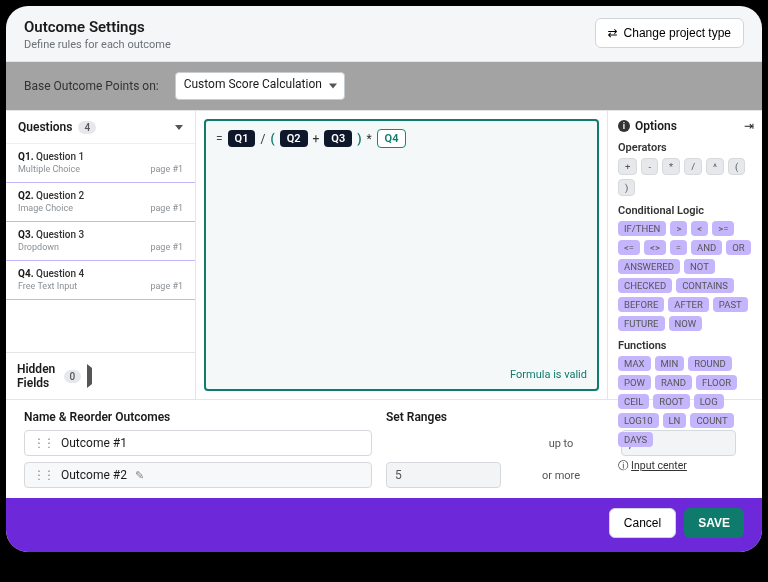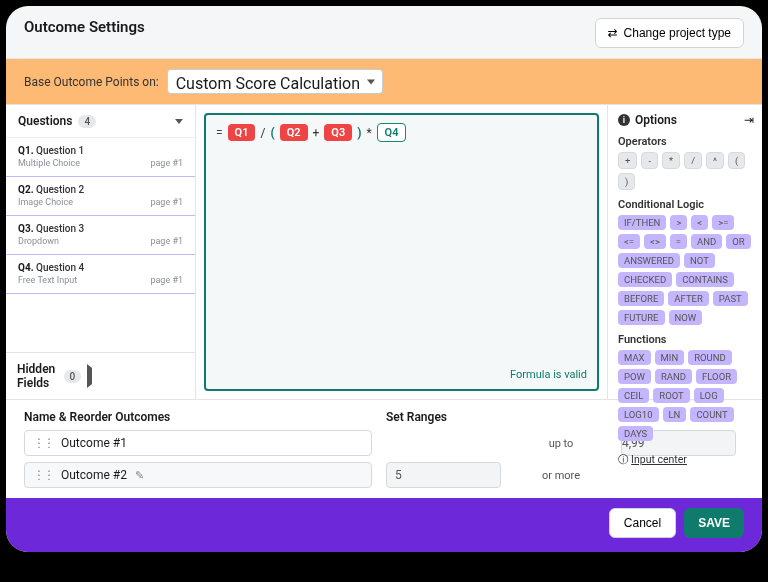--- a/index.html
+++ b/index.html
@@ -27,25 +27,25 @@
     align-items: flex-start;
     border-bottom: 1px solid #e3e5e8;
   }
   .header h1 { margin: 0; font-size: 15px; font-weight: 600; }
   .header p  { margin: 2px 0 0 0; font-size: 11px; color: #6b7177; }
   .chg-btn {
     background: #fff; border: 1px solid #d0d4d9; border-radius: 6px;
     padding: 7px 12px; font-size: 12px; display:flex; align-items:center; gap:6px;
     cursor:pointer;
   }
-  .basebar { padding: 10px 18px; background:#fdba74; border-bottom:1px solid #e3e5e8; display:flex; align-items:center; gap:8px; }
+  .basebar { padding: 10px 18px; background:#a3a3a3; border-bottom:1px solid #e3e5e8; display:flex; align-items:center; }
   .basebar label { font-size:12px; color:#333; }
   .sel {
     border:1px solid #c7ccd1; border-radius:4px; background:#fff;
-    padding:4px 22px 0 8px; font-size:16px; position:relative; cursor:pointer;
+    padding:4px 22px 8px 8px; font-size:12px; position:relative; cursor:pointer;margin-left:16px;
   }
   .sel::after { content:""; position:absolute; right:7px; top:50%; width:0;height:0;
     border-left:4px solid transparent;border-right:4px solid transparent;border-top:5px solid #555; transform:translateY(-50%);}
   .mid { flex:1; display:flex; background:#fff; min-height:0; }
   .left { width:190px; border-right:1px solid #e3e5e8; display:flex; flex-direction:column; }
   .panel-hdr { padding:9px 12px; font-size:12px; font-weight:600; display:flex; align-items:center; gap:6px; border-bottom:1px solid #eceef0; position:relative;}
   .badge { background:#e6e8eb; border-radius:8px; font-size:10px; padding:1px 6px; font-weight:500; color:#555;}
   .caret { margin-left:auto; width:0;height:0;border-left:4px solid transparent;border-right:4px solid transparent;border-top:5px solid #555;}
   .caret.right{border-top:4px solid transparent;border-bottom:4px solid transparent;border-left:5px solid #555;border-right:none;}
   .qlist { flex:1; overflow:auto; }
@@ -56,21 +56,21 @@
   .qitem .qpage { position:absolute; right:12px; bottom:8px; font-size:9px; color:#8a9096;}
   .editor-wrap { flex:1; padding:8px 8px; min-width:0;}
   .editor {
     border:2px solid #0f7b6c; border-radius:4px; height:100%;
     background:#f4f8f8; padding:8px 10px; position:relative;
     font-size:12px;
   }
   .formula-line{ display:flex; align-items:center; gap:5px; flex-wrap:wrap;}
   .eq { color:#444; }
   .tok {
-    background:#ef4444; color:#fff; border-radius:4px; padding:2px 7px;
+    background:#0f172a; color:#fff; border-radius:4px; padding:2px 7px;
     font-size:11px; font-weight:600;
   }
   .tok.outline { background:#fff; color:#0f7b6c; border:1px solid #0f8b76;}
   .paren{ color:#0f7b6c; font-weight:700;}
   .op{ color:#333; }
   .valid { position:absolute; right:10px; bottom:8px; color:#0f7b6c; font-size:11px;}
   .right { width:155px; border-left:1px solid #e3e5e8; padding:8px 10px; font-size:11px; position:relative;}
   .right .collapse-ico{position:absolute; right:8px; top:8px; font-size:12px; cursor:pointer;}
   .right h4{ margin:8px 0 4px 0; font-size:11px; font-weight:600; color:#333;}
   .right .group{ display:flex; flex-wrap:wrap; gap:4px;}
@@ -109,20 +109,21 @@
   .hidden-panel{ border-top:1px solid #e3e5e8; padding:9px 11px; font-size:12px; font-weight:600; display:flex; align-items:center; gap:6px;}
 </style>
 </head>
 <body>
 
 <div class="app">
 
   <div class="header">
     <div>
       <h1>Outcome Settings</h1>
+      <p>Define rules for each outcome</p>
     </div>
     <button class="chg-btn">
       <span>⇄</span>
       <span>Change project type</span>
     </button>
   </div>
 
   <div class="basebar">
     <label>Base Outcome Points on:</label>
     <div class="sel">

